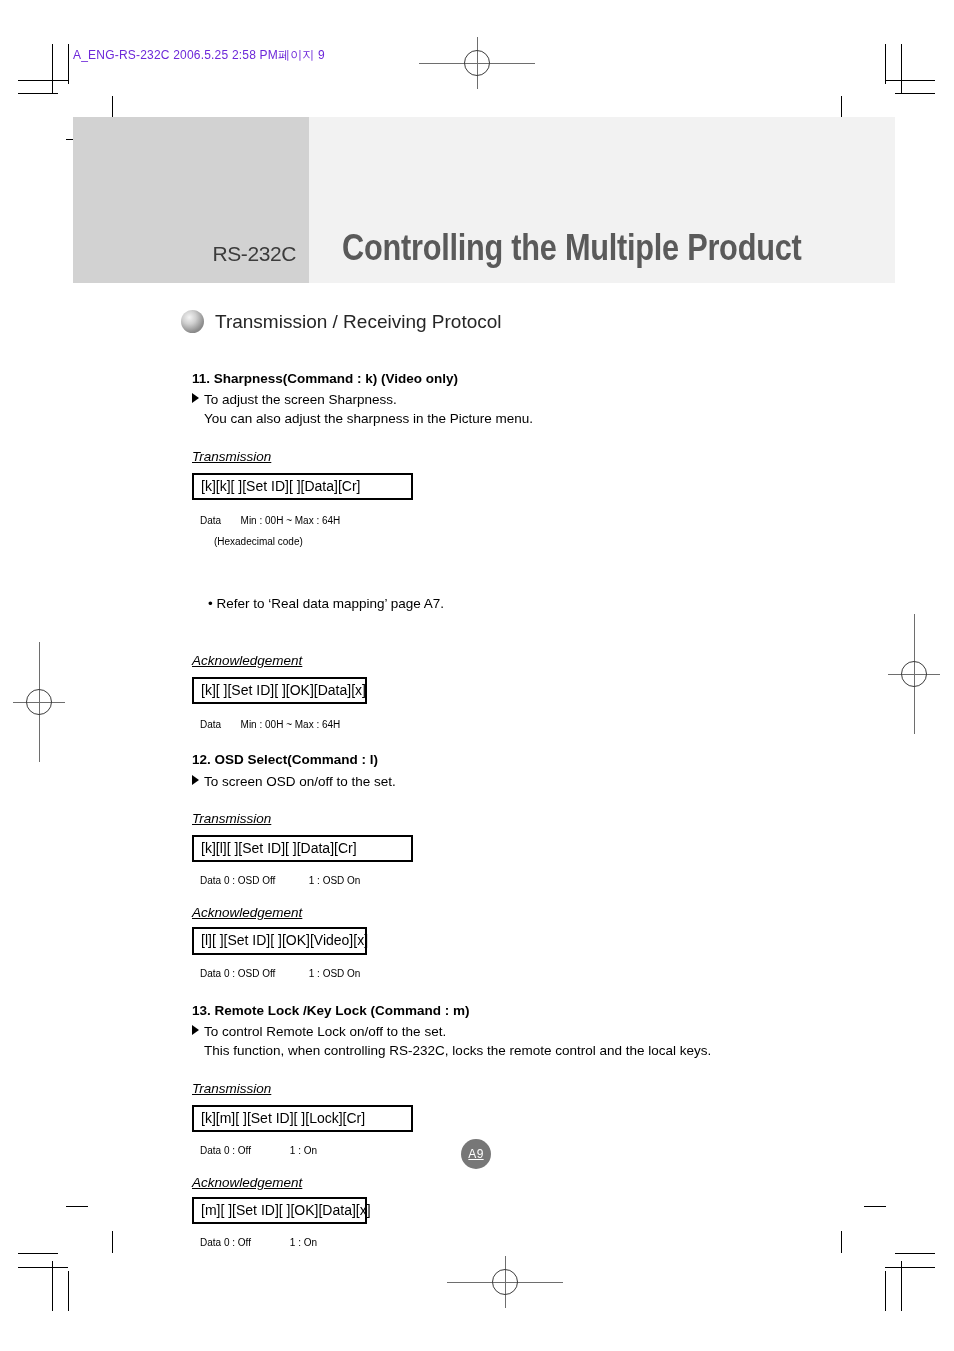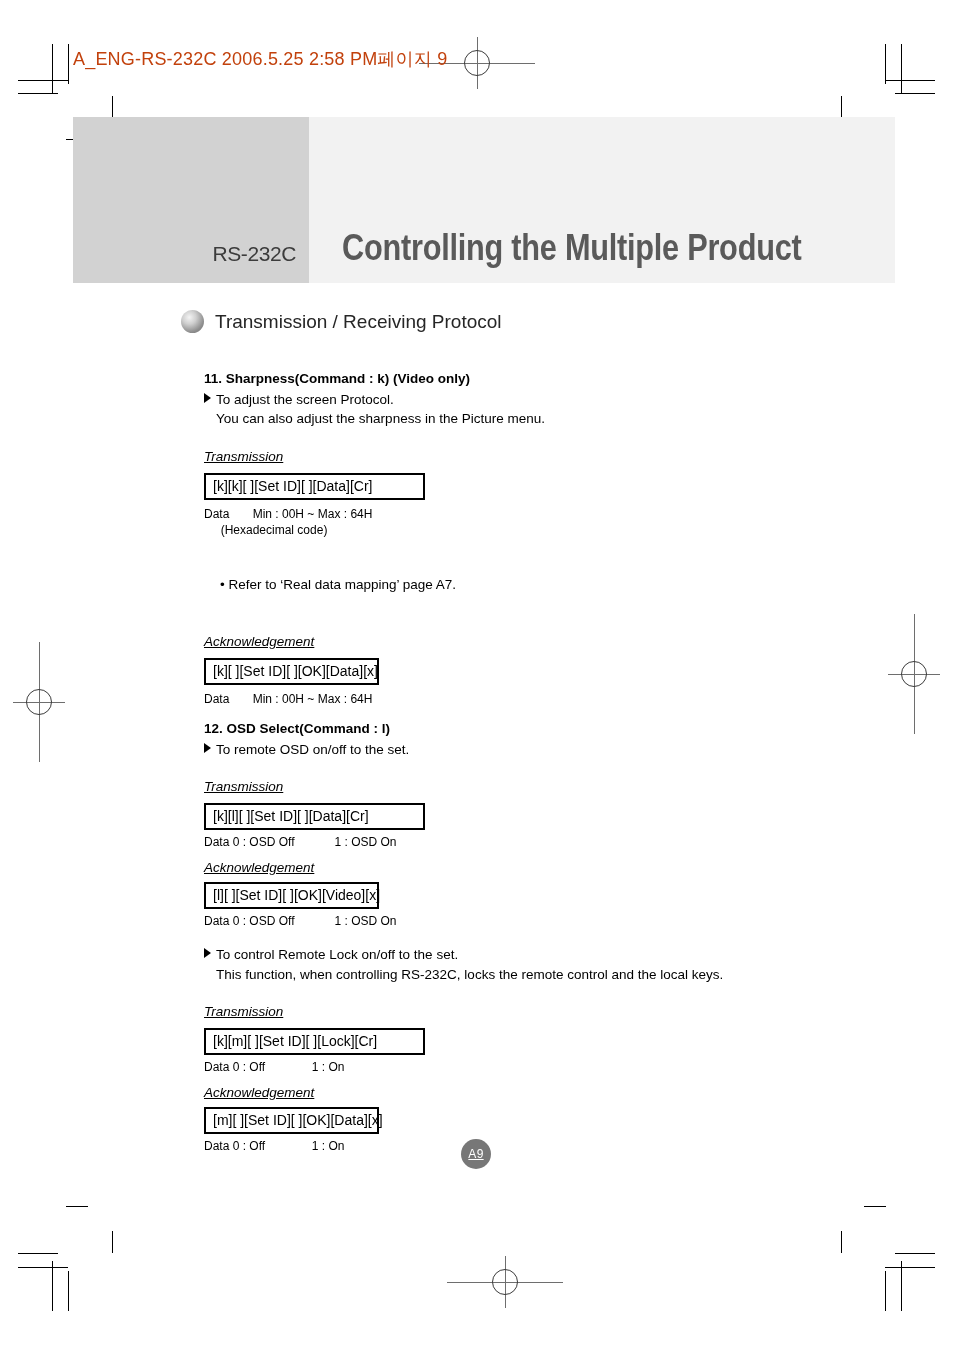--- a/index.html
+++ b/index.html
@@ -42,23 +42,23 @@
     position: absolute;
     width: 1px;
     background: #6e6e6e;
   }
 
   
   .slug {
     position: absolute;
     left: 73px;
     top: 47px;
-    font-size: 18px;
+    font-size: 12px;
     letter-spacing: 0.2px;
-    color: #c2410c;
+    color: #6d28d9;
     white-space: nowrap;
     font-family: "Liberation Sans", sans-serif;
   }
 
   
   .header-band {
     position: absolute;
     left: 73px;
     top: 117px;
     width: 822px;
@@ -114,21 +114,21 @@
   .protocol-heading-text {
     margin-left: 11px;
     font-size: 19px;
     color: #262626;
     white-space: nowrap;
   }
 
   
   .content {
     position: absolute;
-    left: 204px;
+    left: 192px;
     top: 370px;
     width: 700px;
   }
 
   .sec { margin-bottom: 0; }
 
   .sec-title {
     font-size: 13.5px;
     font-weight: bold;
     color: #000;
@@ -172,23 +172,23 @@
     padding: 3px 10px 4px 7px;
     font-size: 14px;
     line-height: 1.15;
     white-space: nowrap;
     box-sizing: border-box;
   }
   .cmd-box.w220 { width: 221px; }
   .cmd-box.w218 { width: 175px; text-align: right; }
 
   .data-line {
-    font-size: 12px;
+    font-size: 10px;
     line-height: 1.35;
-    margin: 0;
+    margin: 8px;
     white-space: pre;
   }
   .note-line {
     font-size: 13.5px;
     line-height: 1.35;
     margin: 16px;
     white-space: nowrap;
   }
 
   .sp4  { height: 4px; }
@@ -284,21 +284,21 @@
 <div class="protocol-heading">
   <span class="sphere-bullet"></span>
   <span class="protocol-heading-text">Transmission / Receiving Protocol</span>
 </div>
 
 <div class="content">
 
   <div class="sec">
     <p class="sec-title">11. Sharpness(Command : k) (Video only)</p>
     <div class="sec-desc">
-      <span class="desc-line"><span class="tri"></span><span>To adjust the screen Protocol.</span></span>
+      <span class="desc-line"><span class="tri"></span><span>To adjust the screen Sharpness.</span></span>
       <span class="desc-line indent">You can also adjust the sharpness in the Picture menu.</span>
     </div>
 
     <div class="sp18"></div>
     <p class="label-italic">Transmission</p>
     <div class="sp8"></div>
     <div class="cmd-box w220">[k][k][ ][Set ID][ ][Data][Cr]</div>
     <div class="sp6"></div>
     <p class="data-line">Data       Min : 00H ~ Max : 64H</p>
     <p class="data-line">     (Hexadecimal code)</p>
@@ -312,41 +312,42 @@
     <div class="cmd-box w218">[k][ ][Set ID][ ][OK][Data][x]</div>
     <div class="sp6"></div>
     <p class="data-line">Data       Min : 00H ~ Max : 64H</p>
   </div>
 
   <div class="sp12"></div>
 
   <div class="sec">
     <p class="sec-title">12. OSD Select(Command : l)</p>
     <div class="sec-desc">
-      <span class="desc-line"><span class="tri"></span><span>To remote OSD on/off to the set.</span></span>
+      <span class="desc-line"><span class="tri"></span><span>To screen OSD on/off to the set.</span></span>
     </div>
 
     <div class="sp18"></div>
     <p class="label-italic">Transmission</p>
     <div class="sp8"></div>
     <div class="cmd-box w220">[k][l][ ][Set ID][ ][Data][Cr]</div>
     <div class="sp4"></div>
     <p class="data-line">Data 0 : OSD Off            1 : OSD On</p>
 
     <div class="sp8"></div>
     <p class="label-italic">Acknowledgement</p>
     <div class="sp6"></div>
     <div class="cmd-box w218">[l][ ][Set ID][ ][OK][Video][x]</div>
     <div class="sp4"></div>
     <p class="data-line">Data 0 : OSD Off            1 : OSD On</p>
   </div>
 
   <div class="sp14"></div>
 
   <div class="sec">
+    <p class="sec-title">13. Remote Lock /Key Lock (Command : m)</p>
     <div class="sec-desc">
       <span class="desc-line"><span class="tri"></span><span>To control Remote Lock on/off to the set.</span></span>
       <span class="desc-line indent">This function, when controlling RS-232C, locks the remote control and the local keys.</span>
     </div>
 
     <div class="sp18"></div>
     <p class="label-italic">Transmission</p>
     <div class="sp8"></div>
     <div class="cmd-box w220">[k][m][ ][Set ID][ ][Lock][Cr]</div>
     <div class="sp4"></div>

